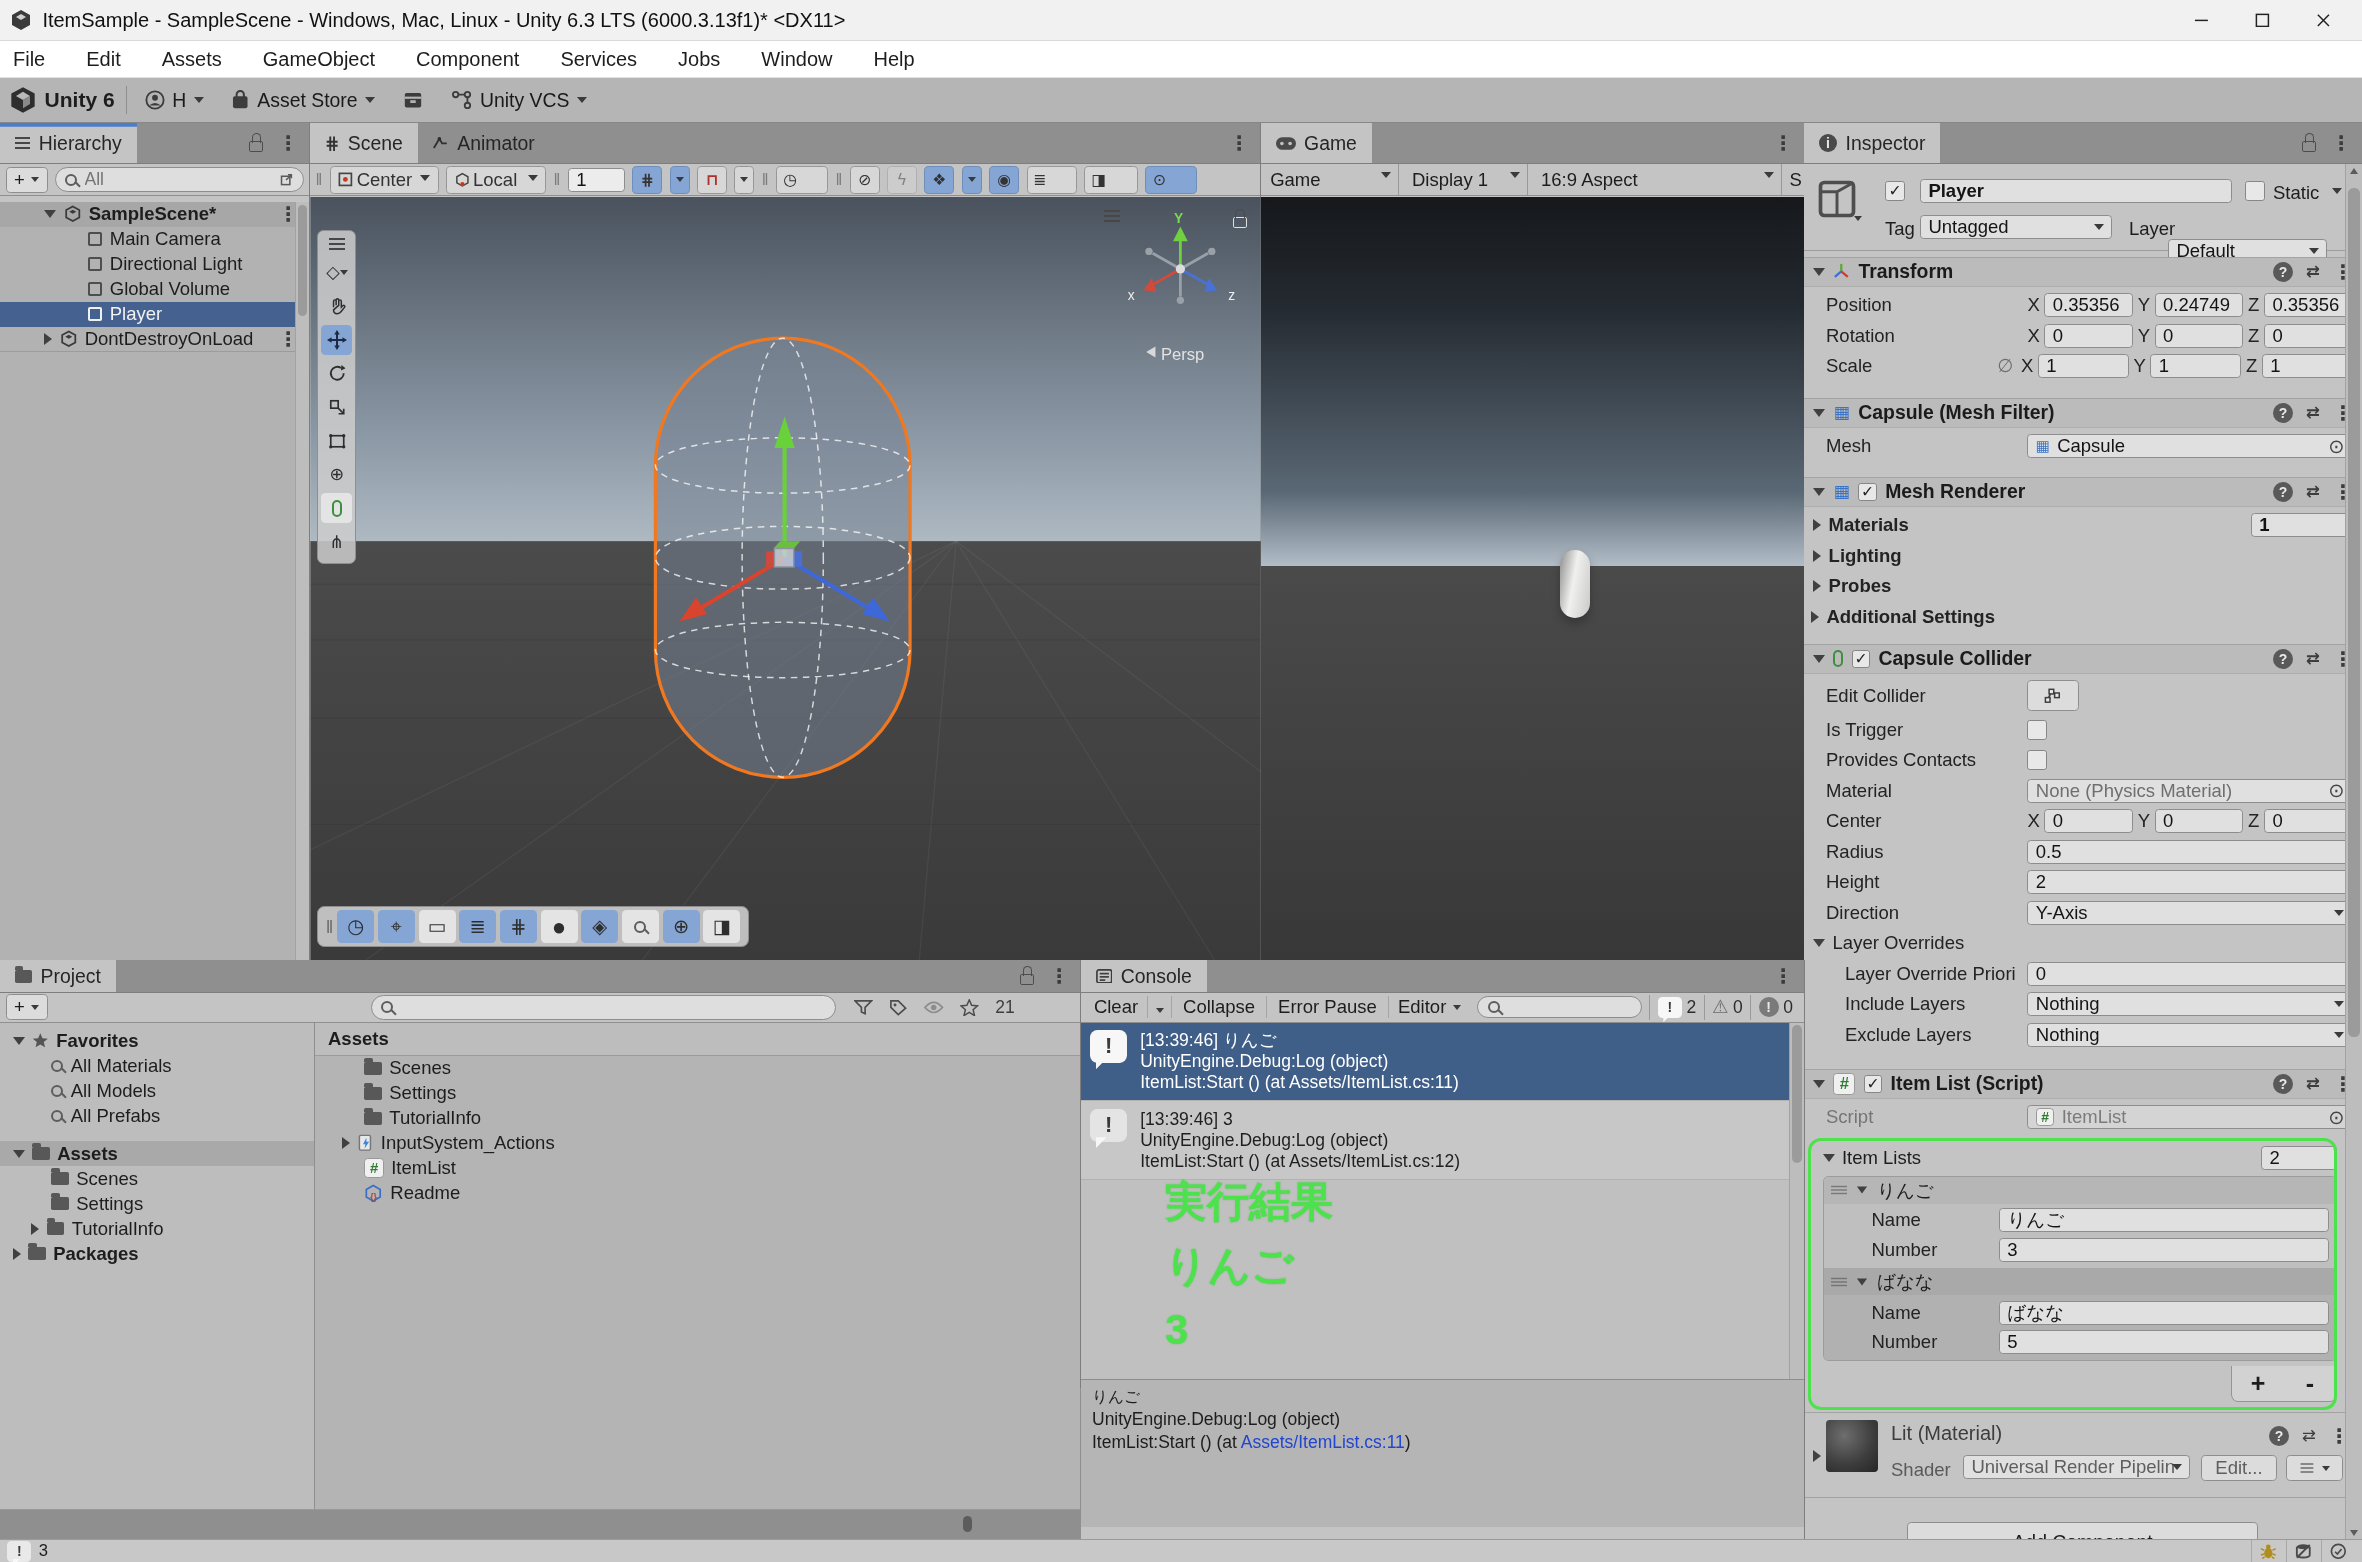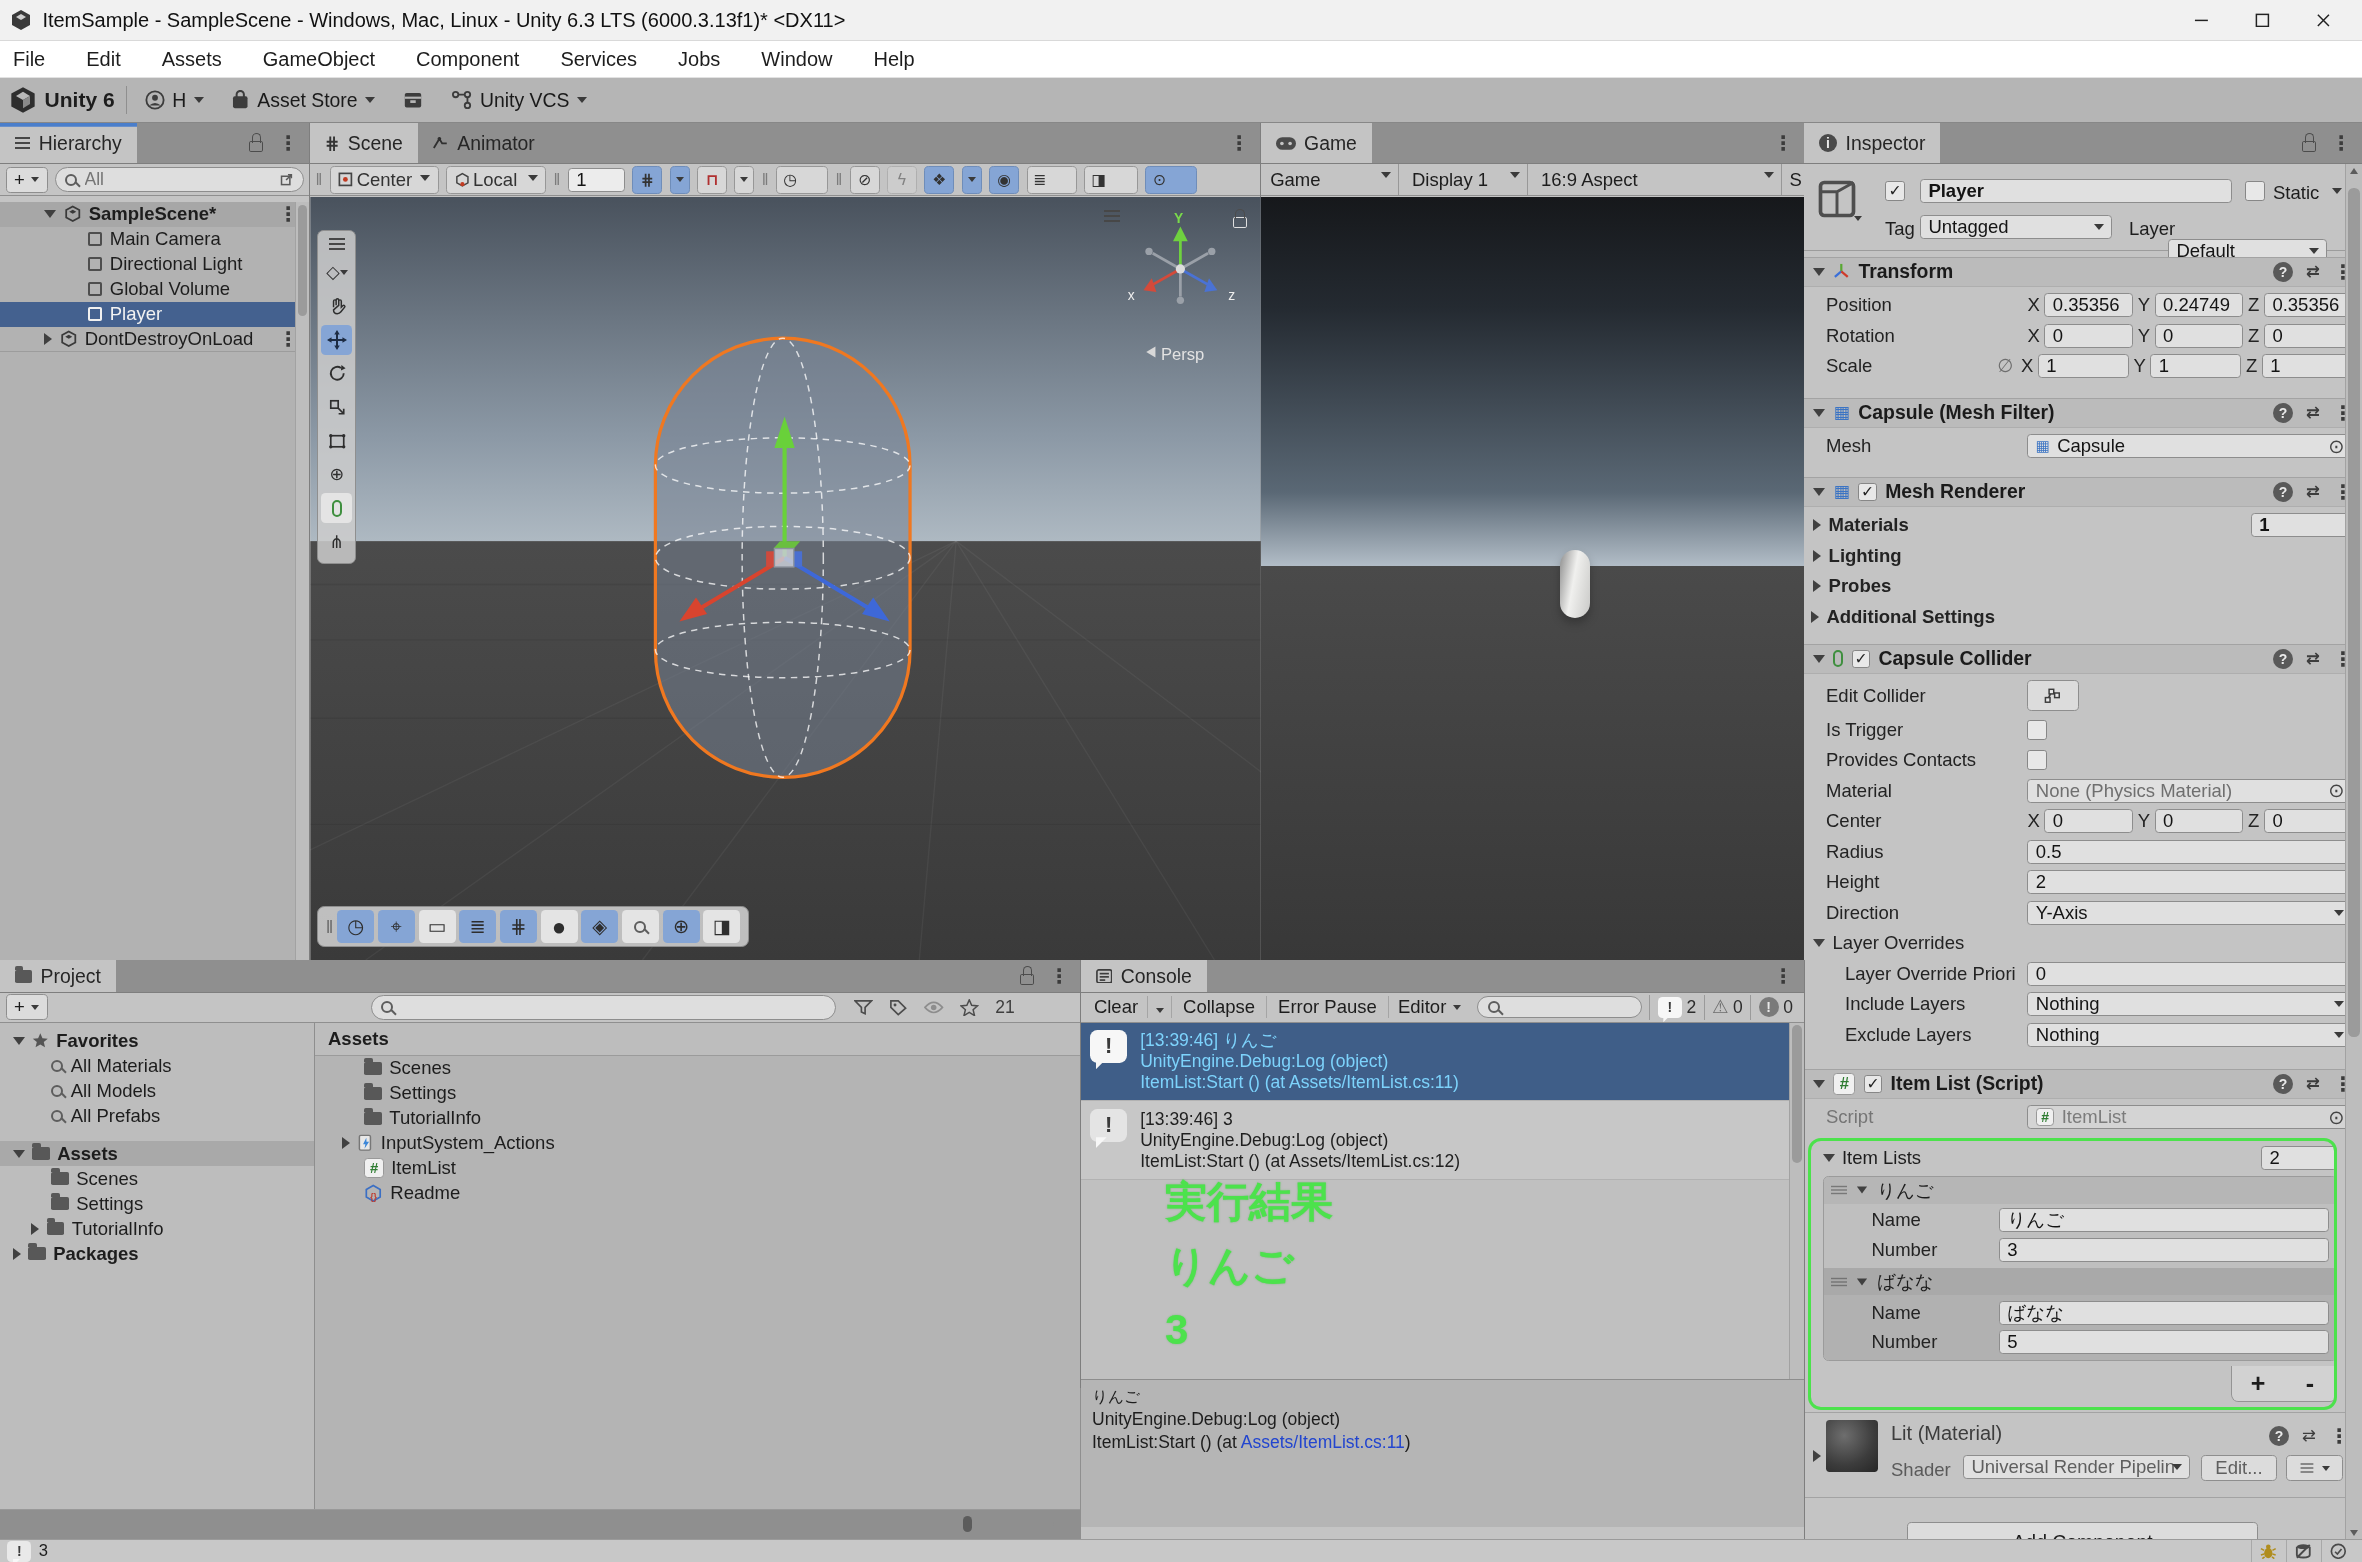--- a/index.html
+++ b/index.html
@@ -88,21 +88,21 @@
   .axisf .field { flex:1; min-width:0; }
   .cb { width:20px; height:20px; background:#e8e8e8; border:0.9px solid #878787; border-radius:2.8px; display:inline-flex; align-items:center; justify-content:center; flex:none; }
   .cb.on::after { content:"\2713"; font-size:15.7px; color:#222; font-weight:bold; }
   .target::after { content:"\2299"; font-size:19.4px; color:#444; }
   .grid-ic { color:#3b74c4; font-size:17.5px; font-weight:bold; }
   .hash-box { width:22px; height:22px; background:#f0f0f0; border:0.9px solid #999; border-radius:3.7px; color:#2f7d32; font-weight:bold; display:inline-flex; align-items:center; justify-content:center; font-size:16.6px; flex:none; }
 
   
   .crow { display:flex; gap:13px; padding:7.4px 9.2px; border-bottom:0.9px solid #b2b2b2; }
   .crow .lines { font-size:17.5px; line-height:21px; color:#1f1f1f; }
-  .crow.selected { background:#3f5e88; } .crow.selected .lines { color:#7dd3fc; }
+  .crow.selected { background:#3f5e88; } .crow.selected .lines { color:#ffffff; }
   .bubble { width:37px; height:33px; background:#f7f7f7; border-radius:7.4px; position:relative; display:flex; align-items:center; justify-content:center; font-weight:bold; font-size:22px; color:#3a3a3a; flex:none; }
   .bubble::after { content:""; position:absolute; left:5.5px; bottom:-6.5px; width:11px; height:11px; background:#f7f7f7; clip-path:polygon(0 0,100% 0,0 100%); }
   .bubble.sm { width:24px; height:21px; font-size:14px; border-radius:4.6px; }
   .bubble.sm::after { width:7.4px; height:7.4px; bottom:-4.6px; }
   .badge { display:flex; align-items:center; gap:4.6px; padding:0 7.4px; height:25px; border-left:0.9px solid #9a9a9a; font-size:17.5px; color:#2c2c2c; }
   .warn-ic::after { content:"\26A0"; font-size:18.5px; color:#6e6e6e; }
   .errc { width:20px; height:20px; border-radius:50%; background:#7a7a7a; color:#e8e8e8; font-weight:bold; display:inline-flex; align-items:center; justify-content:center; font-size:14px; }
 
   
   .green-note { position:absolute; color:#4ce24c; font-weight:bold; z-index:60; text-shadow:0 0 1.8px rgba(40,180,40,.5); white-space:nowrap; }

